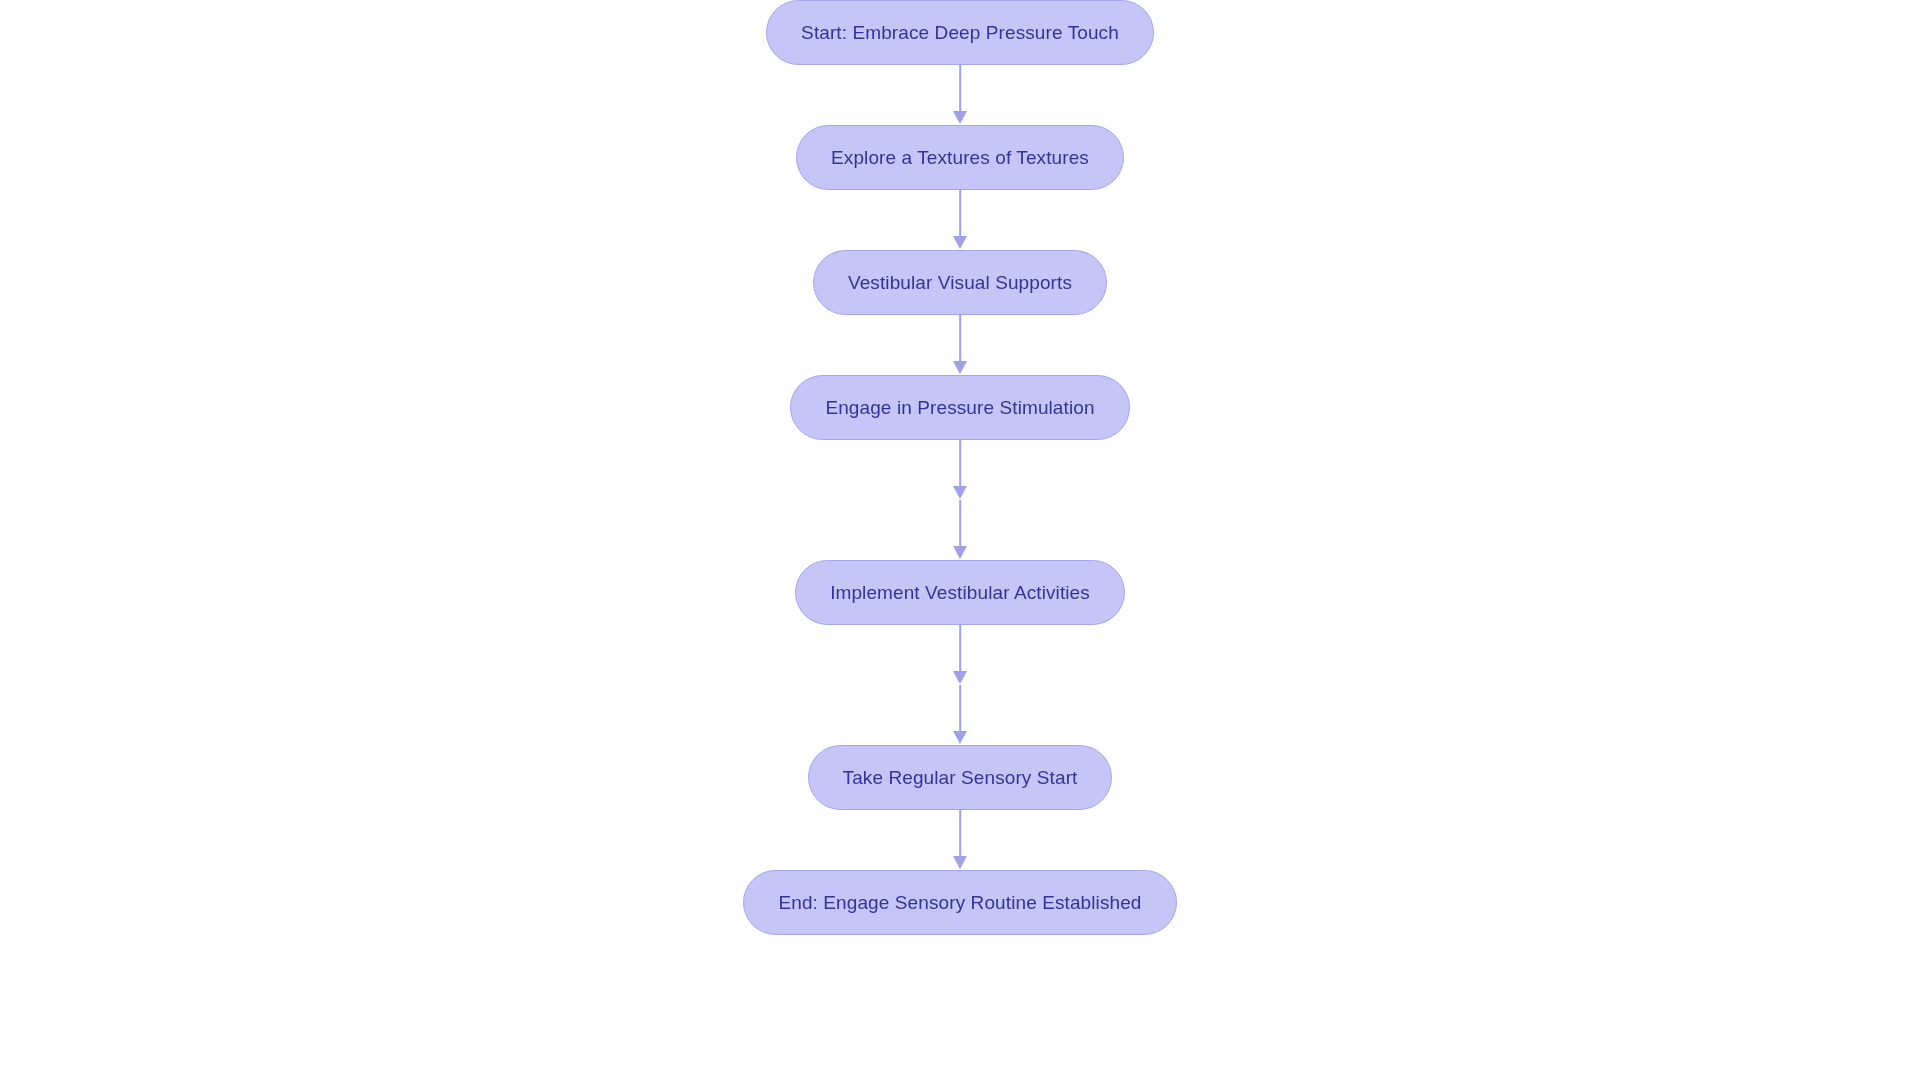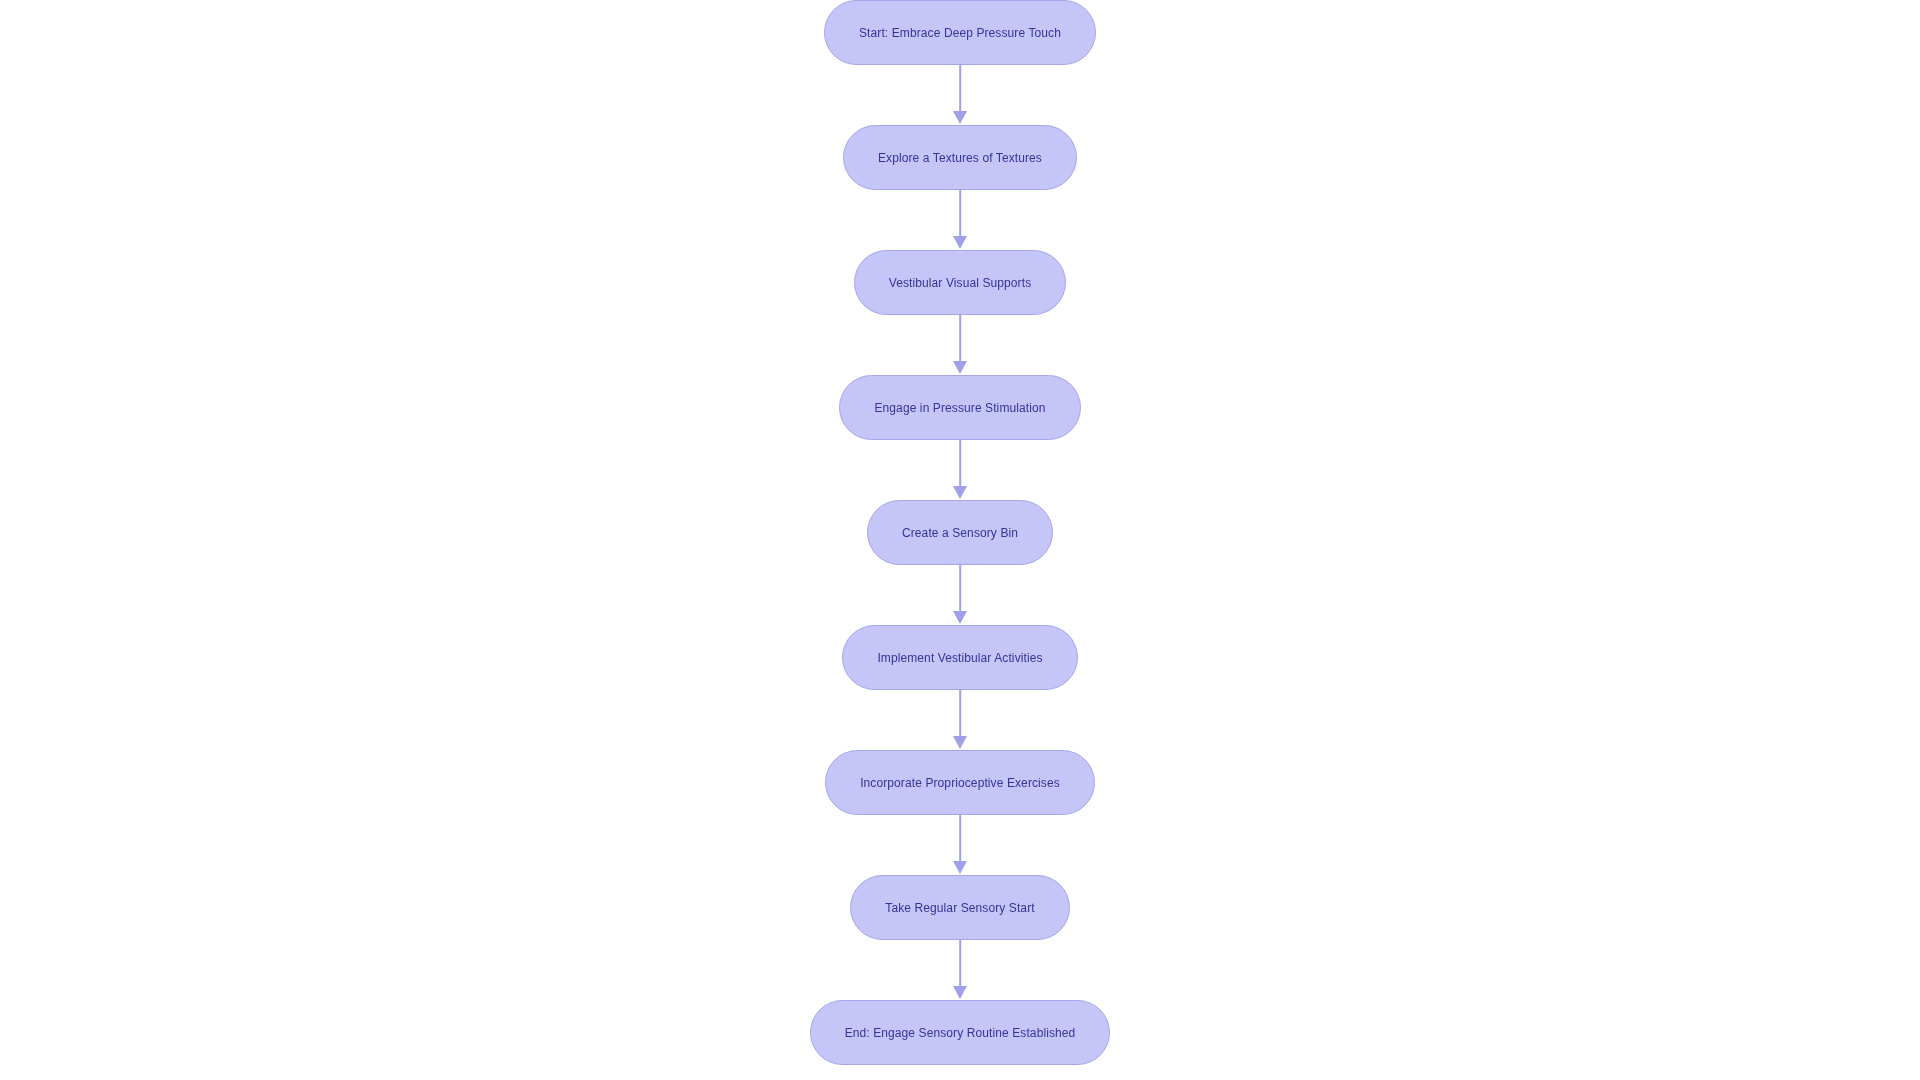--- a/index.html
+++ b/index.html
@@ -40,21 +40,21 @@
     padding: 0 34px;
     background: #c5c6f7;
     border: 1px solid #a3a5ef;
     border-radius: 34px;
     white-space: nowrap;
     flex: 0 0 auto;
   }
 
   .flow-node-label {
     font-family: "Liberation Sans", sans-serif;
-    font-size: 12px;
+    font-size: 19px;
     font-weight: 400;
     color: #333399;
     letter-spacing: 0.1px;
     line-height: 1;
     white-space: nowrap;
   }
 
   .flow-connector {
     position: relative;
     width: 20px;
@@ -119,41 +119,35 @@
 
     <div class="flow-node">
       <span class="flow-node-label">Engage in Pressure Stimulation</span>
     </div>
 
     <div class="flow-connector">
       <div class="conn-line"></div>
       <div class="conn-head"></div>
     </div>
 
-    <div class="flow-node">
-      <span class="flow-node-label">Create a Sensory Bin</span>
-    </div>
 
     <div class="flow-connector">
       <div class="conn-line"></div>
       <div class="conn-head"></div>
     </div>
 
     <div class="flow-node">
       <span class="flow-node-label">Implement Vestibular Activities</span>
     </div>
 
     <div class="flow-connector">
       <div class="conn-line"></div>
       <div class="conn-head"></div>
     </div>
 
-    <div class="flow-node">
-      <span class="flow-node-label">Incorporate Proprioceptive Exercises</span>
-    </div>
 
     <div class="flow-connector">
       <div class="conn-line"></div>
       <div class="conn-head"></div>
     </div>
 
     <div class="flow-node">
       <span class="flow-node-label">Take Regular Sensory Start</span>
     </div>
 

